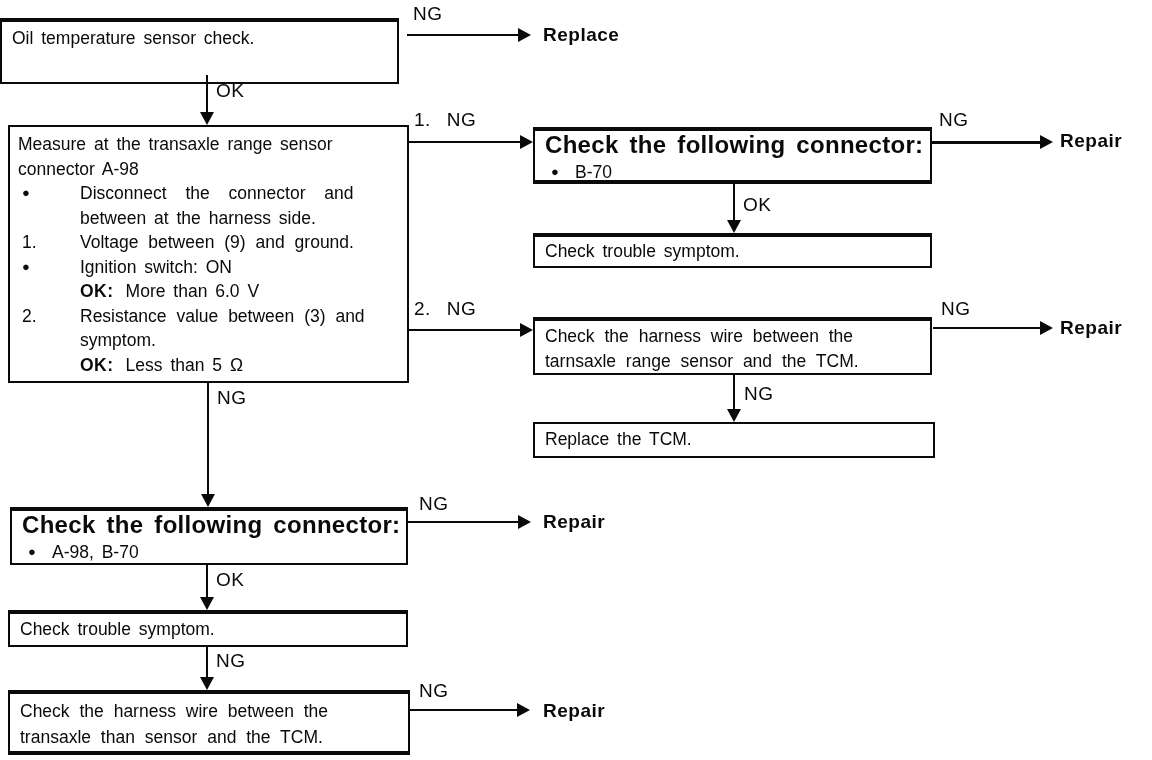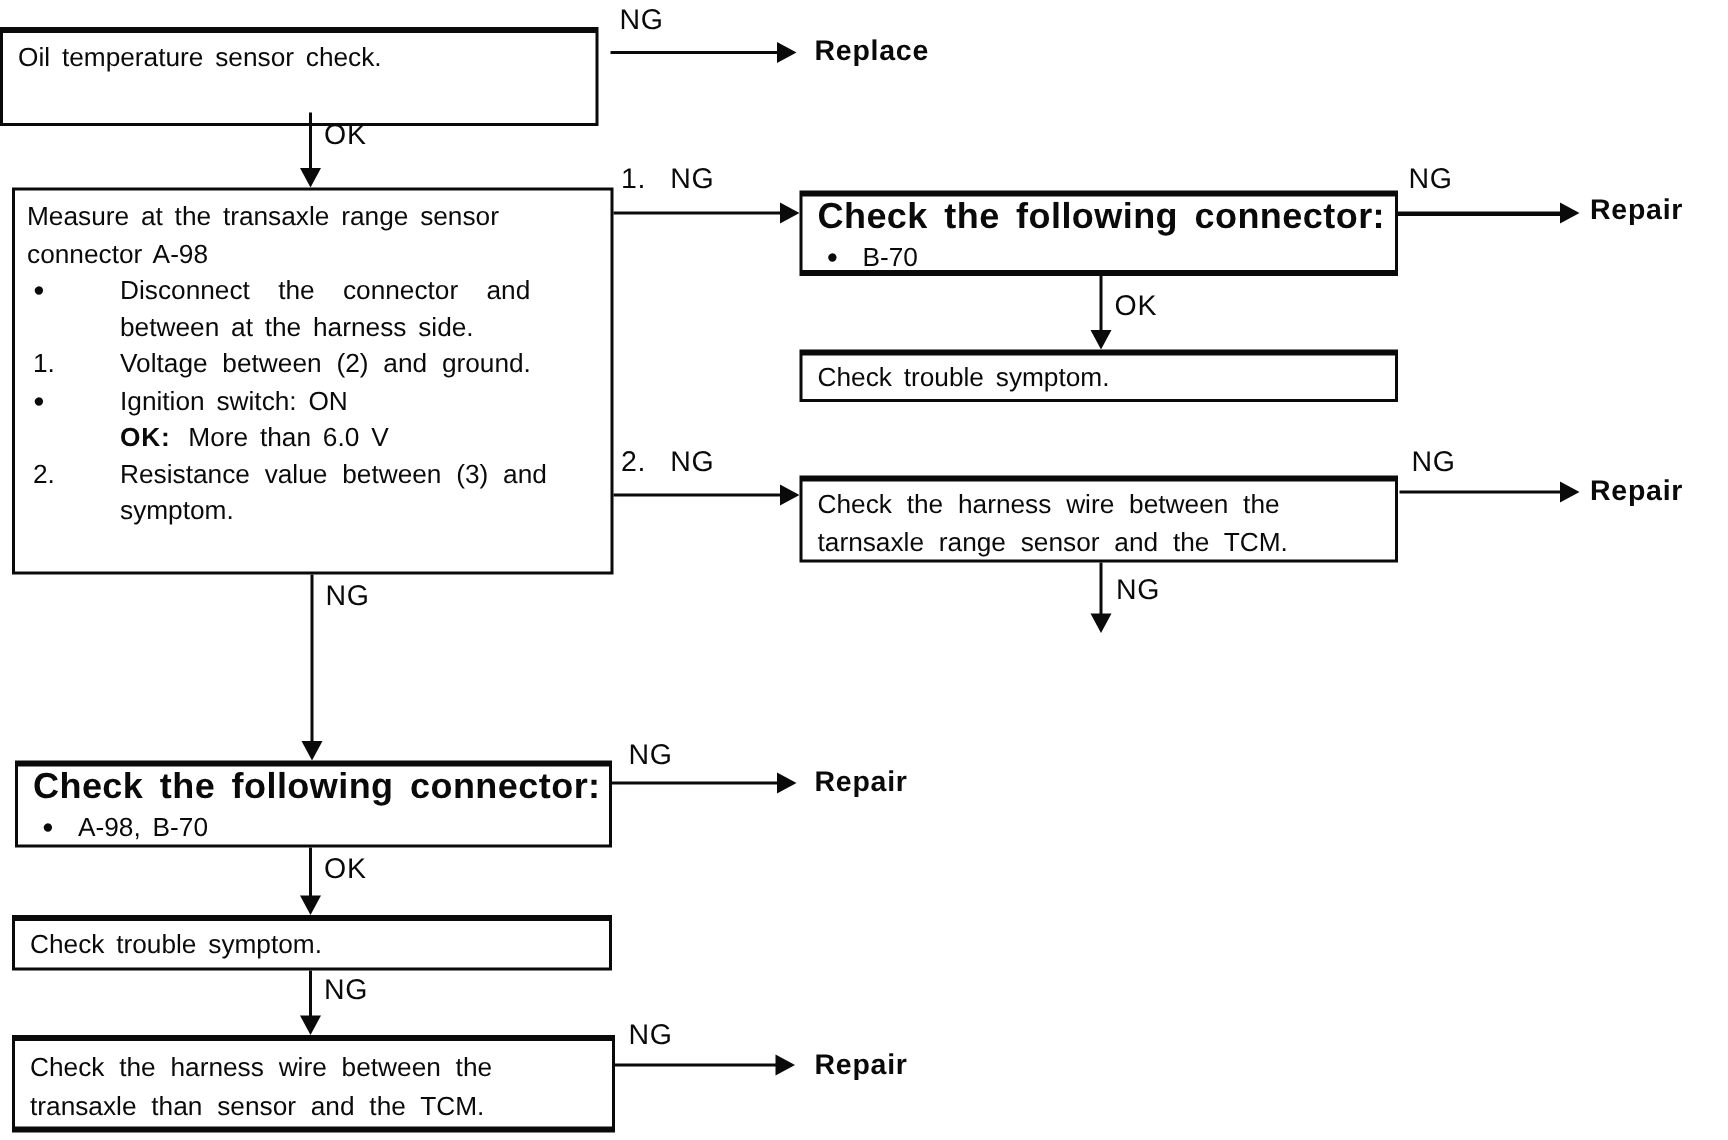--- a/index.html
+++ b/index.html
@@ -64,40 +64,46 @@
     <div class="row">
       <span class="marker bullet-dot">●</span>
       <span class="bodycol">
         <span class="pline spread">Disconnect the connector and</span>
         <span class="pline">between at the harness side.</span>
       </span>
     </div>
     <div class="row">
       <span class="marker">1.</span>
       <span class="bodycol">
-        <span class="pline ws5">Voltage between (2) and ground.</span>
+        <span class="pline ws5">Voltage between (9) and ground.</span>
       </span>
     </div>
     <div class="row">
       <span class="marker bullet-dot">●</span>
       <span class="bodycol">
         <span class="pline">Ignition switch: ON</span>
       </span>
     </div>
     <div class="row">
       <span class="marker"></span>
       <span class="bodycol">
         <span class="pline"><b class="okb">OK:</b><span>More than 6.0 V</span></span>
       </span>
     </div>
     <div class="row">
       <span class="marker">2.</span>
       <span class="bodycol">
         <span class="pline ws5">Resistance value between (3) and</span>
         <span class="pline">symptom.</span>
+      </span>
+    </div>
+    <div class="row">
+      <span class="marker"></span>
+      <span class="bodycol">
+        <span class="pline"><b class="okb">OK:</b><span>Less than 5 Ω</span></span>
       </span>
     </div>
   </div>
 
   <div class="lbl" style="left:414px;top:109px;">
     <span>1.</span><span class="numgap">NG</span>
   </div>
   <div class="harrow" style="left:409px;top:135px;width:124px;">
     <div class="hline"></div>
     <div class="hhead"></div>
@@ -147,20 +153,23 @@
     <div class="hhead"></div>
   </div>
   <div class="result" style="left:1060px;top:317px;">Repair</div>
 
   <div class="varrow" style="left:727px;top:375px;height:47px;">
     <div class="vline"></div>
     <div class="vhead"></div>
   </div>
   <div class="lbl" style="left:744px;top:383px;">NG</div>
 
+  <div class="box" style="left:533px;top:422px;width:402px;height:36px;padding:3px 10px;">
+    <span class="pline">Replace the TCM.</span>
+  </div>
 
   <div class="varrow" style="left:201px;top:383px;height:124px;">
     <div class="vline"></div>
     <div class="vhead"></div>
   </div>
   <div class="lbl" style="left:217px;top:387px;">NG</div>
 
   <div class="box t4" style="left:10px;top:507px;width:398px;height:58px;padding:2px 10px 0 10px;">
     <span class="heading">Check the following connector:</span>
     <span class="itemline">

